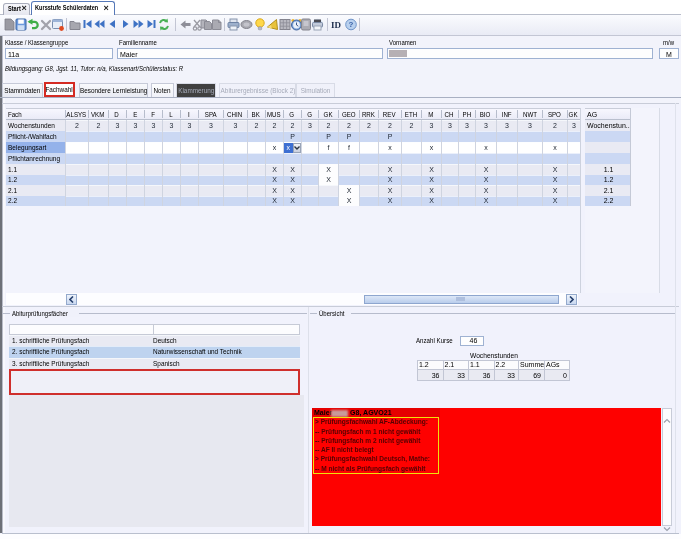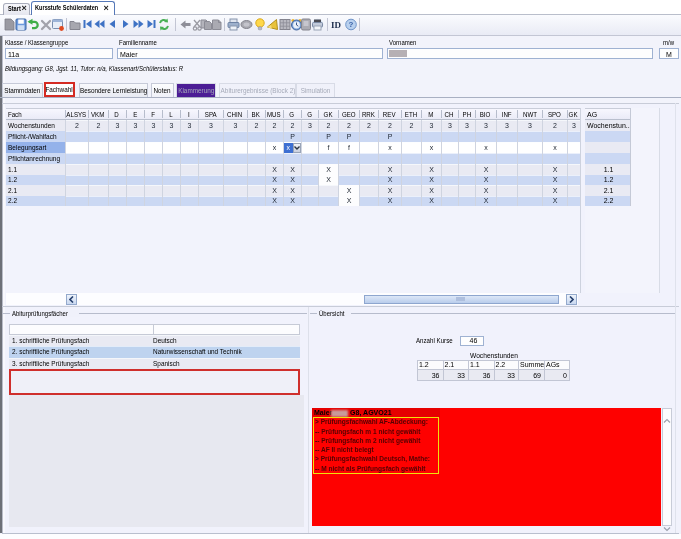--- a/index.html
+++ b/index.html
@@ -157,21 +157,21 @@
     </div>
 <div class="abs" style="left:44px;top:82px;width:31px;height:15px;background:#fdfdfe;border:2px solid #d42a22;display:flex;align-items:center;justify-content:center;font-size:7.5px;color:#000;">
       <span class="tabin">Fachwahl</span>
     </div>
 <div class="abs" style="left:79px;top:83px;width:69px;height:14px;background:linear-gradient(#f8f9fc,#e8eaf2);border:1px solid #c6cad8;border-bottom:none;display:flex;align-items:center;justify-content:center;font-size:7.5px;color:#000;">
       <span class="tabin">Besondere Lernleistung</span>
     </div>
 <div class="abs" style="left:151px;top:83px;width:23px;height:14px;background:linear-gradient(#fcfdfe,#f0f1f8);border:1px solid #c6cad8;border-bottom:none;display:flex;align-items:center;justify-content:center;font-size:7.5px;color:#000;">
       <span class="tabin">Noten</span>
     </div>
-<div class="abs" style="left:176px;top:83px;width:40px;height:14px;background:#4c1d95;border:1px solid #d8dbe6;border-bottom:none;display:flex;align-items:center;justify-content:center;font-size:7.5px;color:#a6abb9;">
+<div class="abs" style="left:176px;top:83px;width:40px;height:14px;background:#404040;border:1px solid #d8dbe6;border-bottom:none;display:flex;align-items:center;justify-content:center;font-size:7.5px;color:#a6abb9;">
       <span class="tabin">Klammerung</span>
     </div>
 <div class="abs" style="left:219px;top:83px;width:77px;height:14px;background:#f0f1fa;border:1px solid #d8dbe6;border-bottom:none;display:flex;align-items:center;justify-content:center;font-size:7.5px;color:#a6abb9;">
       <span class="tabin">Abiturergebnisse (Block 2)</span>
     </div>
 <div class="abs" style="left:296px;top:83px;width:39px;height:14px;background:#f0f1fa;border:1px solid #d8dbe6;border-bottom:none;display:flex;align-items:center;justify-content:center;font-size:7.5px;color:#a6abb9;">
       <span class="tabin">Simulation</span>
     </div>
 <div class="abs" style="left:0;top:97px;width:681px;height:1px;background:#a9b0c2;"></div>
 <div class="abs" style="left:2px;top:102.5px;width:677px;height:1px;background:#c8ccd8;"></div>

